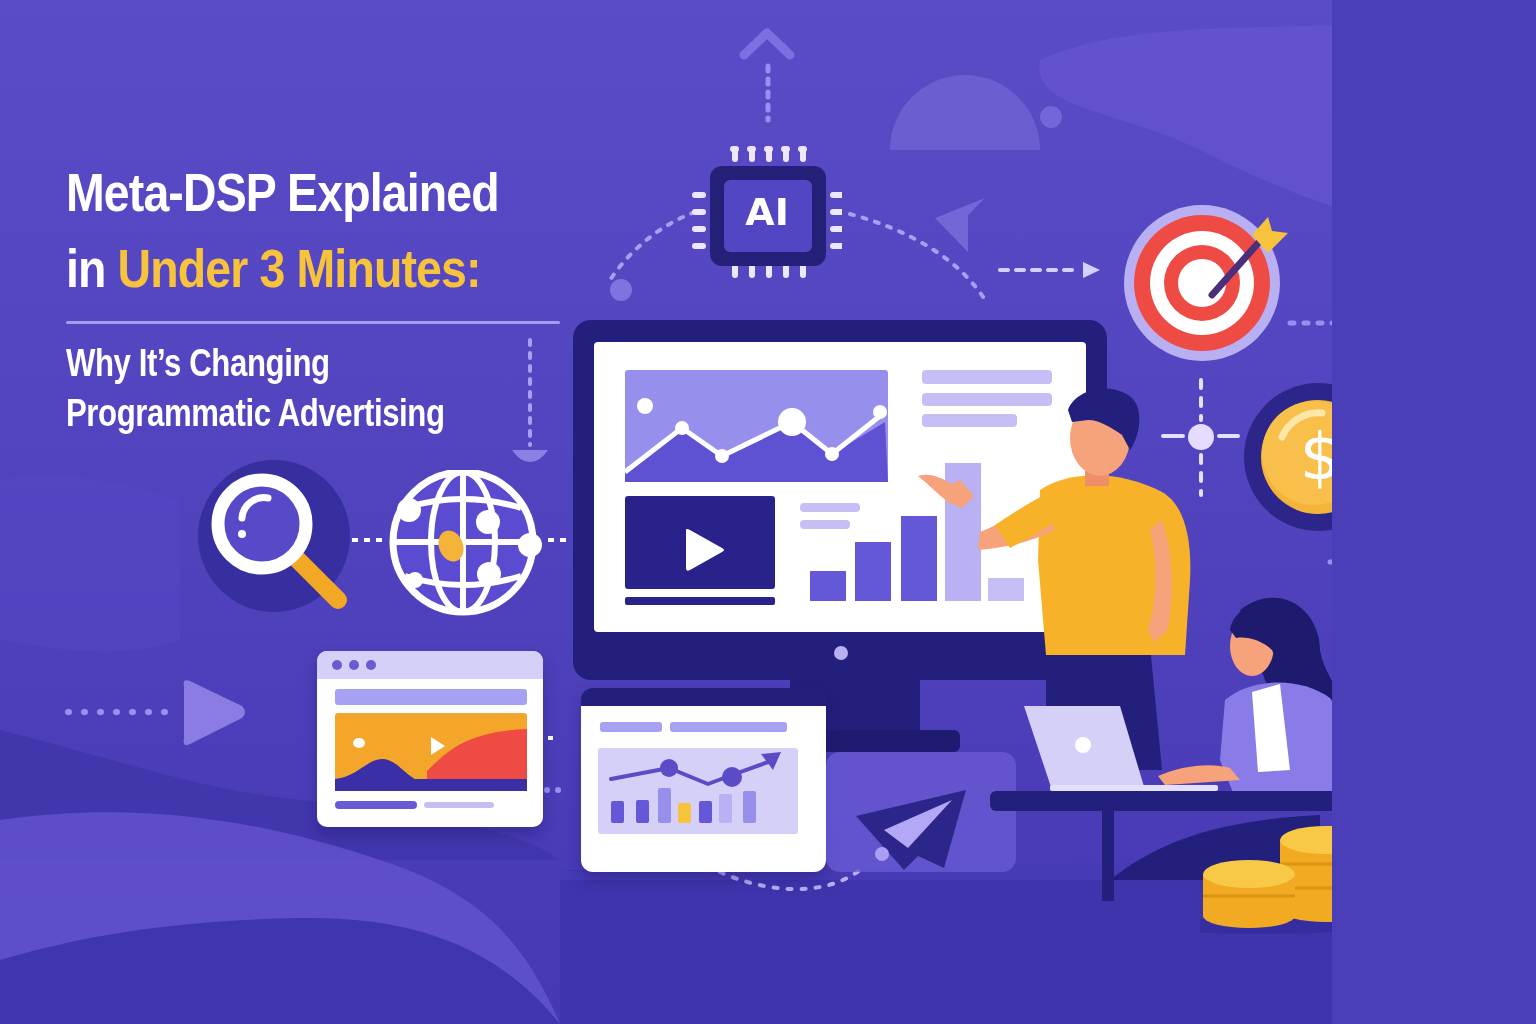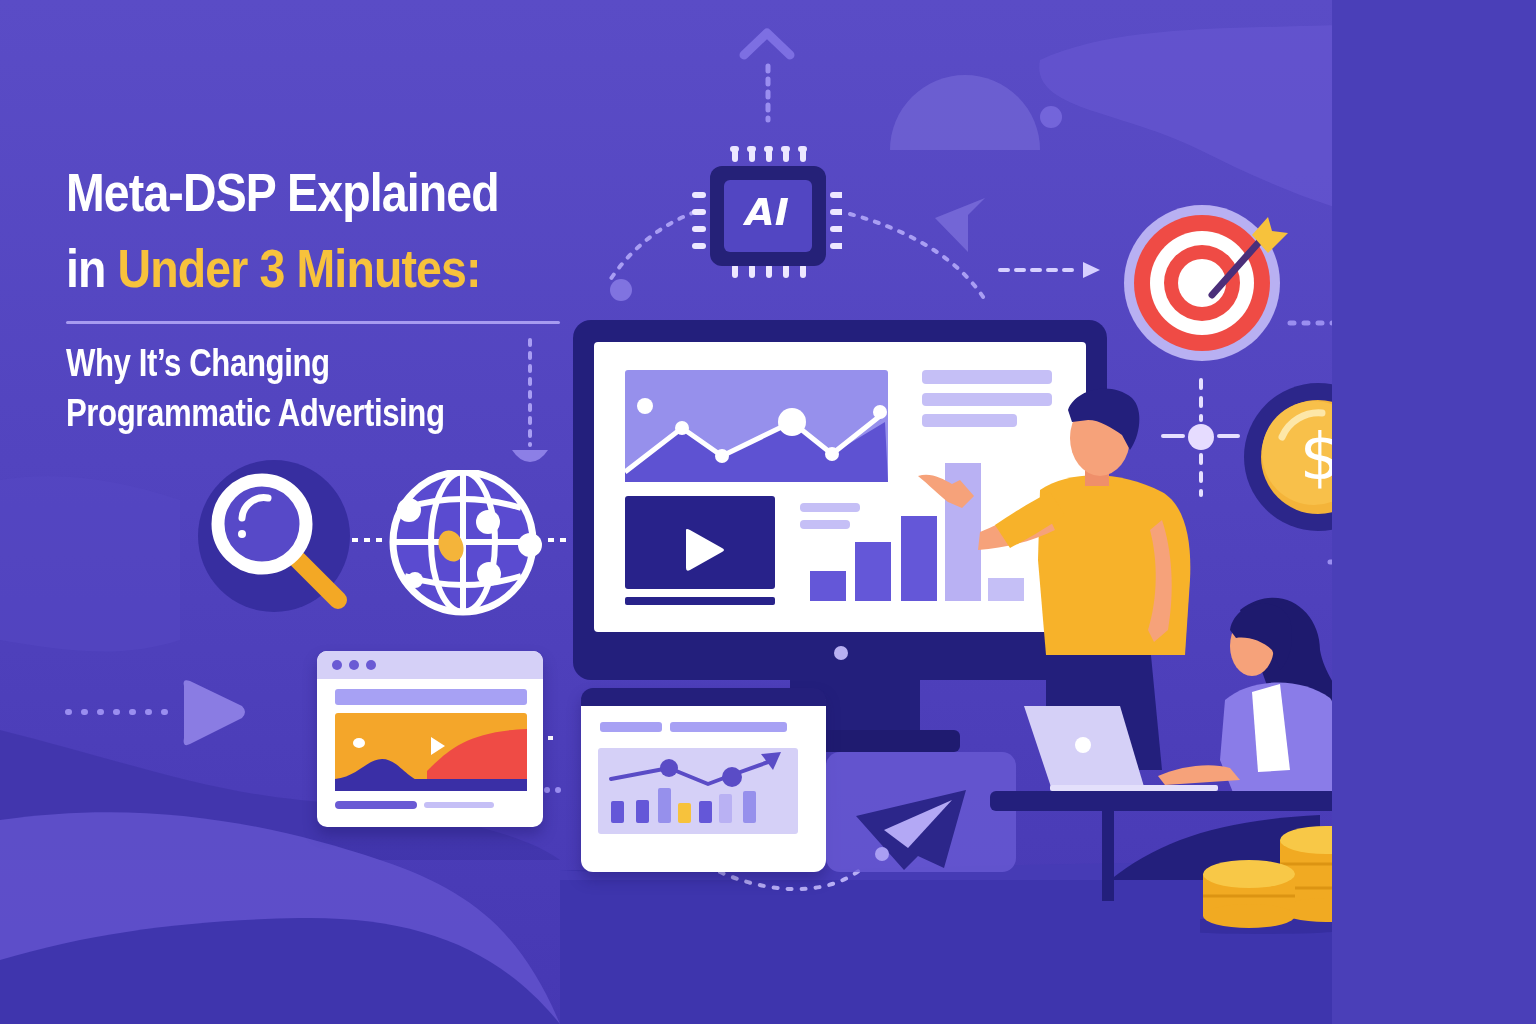--- a/index.html
+++ b/index.html
@@ -89,21 +89,21 @@
   <div class="title">
     <div class="t1">Meta-DSP Explained</div>
     <div class="t2"><span>in </span><span class="hl">Under 3 Minutes:</span></div>
   </div>
   <div class="rule"></div>
   <div class="sub">
     <div>Why It’s Changing</div>
     <div>Programmatic Advertising</div>
   </div>
 
-  <div class="abs" style="left:692px;top:148px;width:150px;height:130px;font-style:italic;">
+  <div class="abs" style="left:692px;top:148px;width:150px;height:130px;">
     <svg width="150" height="130">
       <g fill="#ede8ff">
         <rect x="40" y="0" width="6" height="14" rx="3"></rect>
           <rect x="57" y="0" width="6" height="14" rx="3"></rect>
           <rect x="74" y="0" width="6" height="14" rx="3"></rect>
           <rect x="91" y="0" width="6" height="14" rx="3"></rect>
           <rect x="108" y="0" width="6" height="14" rx="3"></rect>
         <rect x="40" y="116" width="6" height="14" rx="3"></rect>
           <rect x="57" y="116" width="6" height="14" rx="3"></rect>
           <rect x="74" y="116" width="6" height="14" rx="3"></rect>

